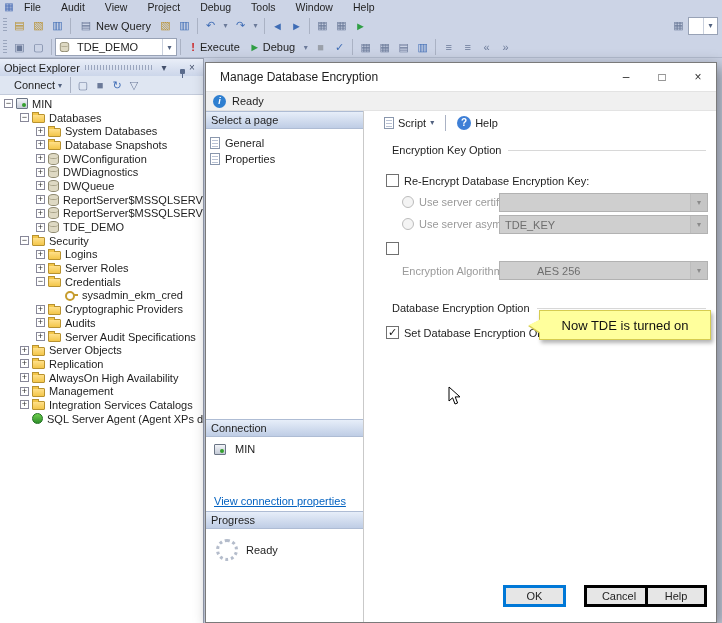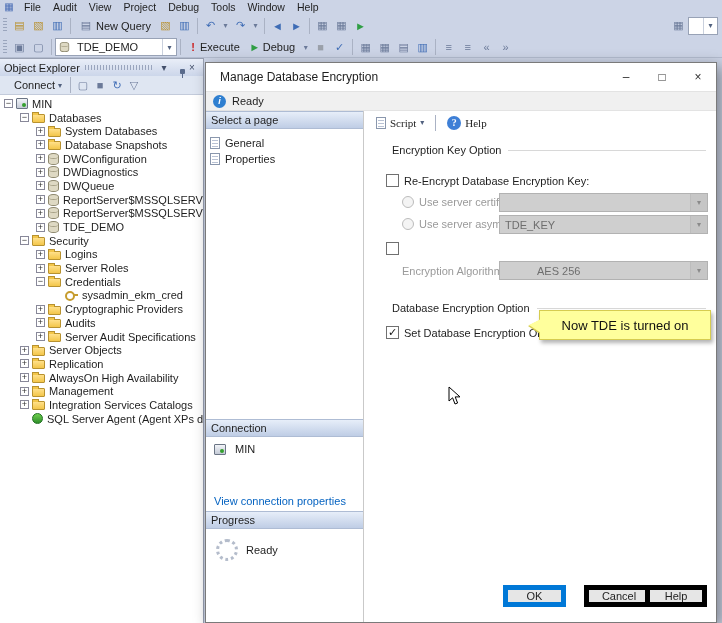--- a/index.html
+++ b/index.html
@@ -62,57 +62,57 @@
   .info-ico { width:13px; height:13px; border-radius:50%; background:#2f7fd0; color:#fff; font-size:9px; font-weight:bold; font-style:italic; display:flex; align-items:center; justify-content:center; }
   .dlg-body { flex:1; display:flex; min-height:0; }
   .left-pane { width:158px; flex:none; background:#fff; border-right:1px solid #c9c9c9; display:flex; flex-direction:column; }
   .pane-header { height:18px; flex:none; display:flex; align-items:center; padding:0 5px; font-size:11px; color:#1e1e1e; background:linear-gradient(#e7eef9,#bfcde5); border-top:1px solid #aebcd4; border-bottom:1px solid #aebcd4; }
   .sap-area { height:290px; flex:none; padding-top:6px; }
   .page-item { display:flex; align-items:center; gap:5px; height:16px; padding-left:4px; }
   .page-ico { width:10px; height:12px; background:#fff; border:1px solid #8a97ad; position:relative; }
   .page-ico::after { content:""; position:absolute; left:1px; right:1px; top:2px; height:7px; background:repeating-linear-gradient(180deg,#b9c2d4 0 1px,transparent 1px 3px); }
   .conn-area { height:74px; flex:none; display:flex; flex-direction:column; justify-content:space-between; padding:6px 8px 4px; }
   .conn-server { display:flex; align-items:center; gap:5px; }
-  .conn-link { font-size:11px; color:#0563c1; }
+  .conn-link { font-size:11px; color:#0563c1; text-decoration:underline; }
   .prog-area { flex:1; display:flex; align-items:flex-start; gap:8px; padding:10px 10px; }
   .spinner { width:22px; height:22px; border-radius:50%; border:3px dotted #b4bccb; flex:none; }
   .prog-label { margin-top:5px; }
   .right-pane { flex:1; display:flex; flex-direction:column; min-width:0; }
-  .rp-toolbar { height:23px; flex:none; display:flex; align-items:center; gap:4px; padding:0 8px;font-family:Liberation Serif, serif; }
+  .rp-toolbar { height:23px; flex:none; display:flex; align-items:center; gap:4px; padding:0 16px; }
   .rp-tb-btn { display:flex; align-items:center; gap:4px; padding:0 4px; height:20px; font-size:11px; }
   .help-ico { width:14px; height:14px; border-radius:50%; background:#3e7fd6; color:#fff; font-size:10px; font-weight:bold; display:flex; align-items:center; justify-content:center; }
   .rp-content { flex:1; position:relative; }
 
   .group-lbl { position:absolute; display:flex; align-items:center; gap:7px; font-size:11px; color:#1e1e1e; }
   .group-lbl .gline { height:1px; background:#d8d8d8; }
   .cb-row, .rad-row { position:absolute; display:flex; align-items:center; gap:5px; font-size:11px; }
   .cbx { width:13px; height:13px; border:1px solid #707070; background:#fff; flex:none; font-size:11px; line-height:11px; text-align:center; color:#111; }
   .rad { width:12px; height:12px; border:1px solid #bcbcbc; border-radius:50%; background:#f4f4f4; flex:none; }
   .dis { color:#9a9a9a; }
   .combo { position:absolute; height:19px; background:#cfcfcf; border:1px solid #b2b2b2; display:flex; align-items:center; padding-left:5px; font-size:11px; color:#6e6e6e; }
   .combo .arr { margin-left:auto; width:17px; height:100%; display:flex; align-items:center; justify-content:center; font-size:8px; color:#8a8a8a; border-left:1px solid #bdbdbd; background:#c6c6c6; }
 
   .callout { position:absolute; left:175px; top:176px; width:172px; height:30px; background:#ffff9c; border:1px solid #d6cc50; box-shadow:2px 3px 4px rgba(0,0,0,.3); display:flex; align-items:center; justify-content:center; font-size:13px; color:#111; }
   .callout::before { content:""; position:absolute; left:-11px; top:8px; border-top:6px solid transparent; border-bottom:8px solid transparent; border-right:12px solid #ffff9c; filter:drop-shadow(-1px 1px 0 #d6cc50); }
 
-  .btnrow-btn { position:absolute; top:451px; height:22px; background:#e6e6e6; border:5px solid #000000; font-size:11px; color:#1e1e1e; display:flex; align-items:center; justify-content:center; }
+  .btnrow-btn { position:absolute; top:451px; height:22px; background:#e6e6e6; border:3px solid #000000; font-size:11px; color:#1e1e1e; display:flex; align-items:center; justify-content:center; }
   .btn-ok { left:139px; width:63px; border-color:#0078d7; }
   .btn-cancel { left:220px; width:70px; }
   .btn-help { left:281px; width:62px; }
 
   .cursor { position:absolute; left:448px; top:386px; width:13px; height:20px; z-index:50; }
 </style>
 </head>
 <body>
 
 <div class="screen">
 
   <div class="menubar">
     <span class="app-ico">▦</span>
-    <span style="display:flex;">
+    <span style="display:flex;gap:8px;">
         <span class="menu-item">File</span>
         <span class="menu-item">Audit</span>
         <span class="menu-item">View</span>
         <span class="menu-item">Project</span>
         <span class="menu-item">Debug</span>
         <span class="menu-item">Tools</span>
         <span class="menu-item">Window</span>
         <span class="menu-item">Help</span>
       </span>
   </div>

